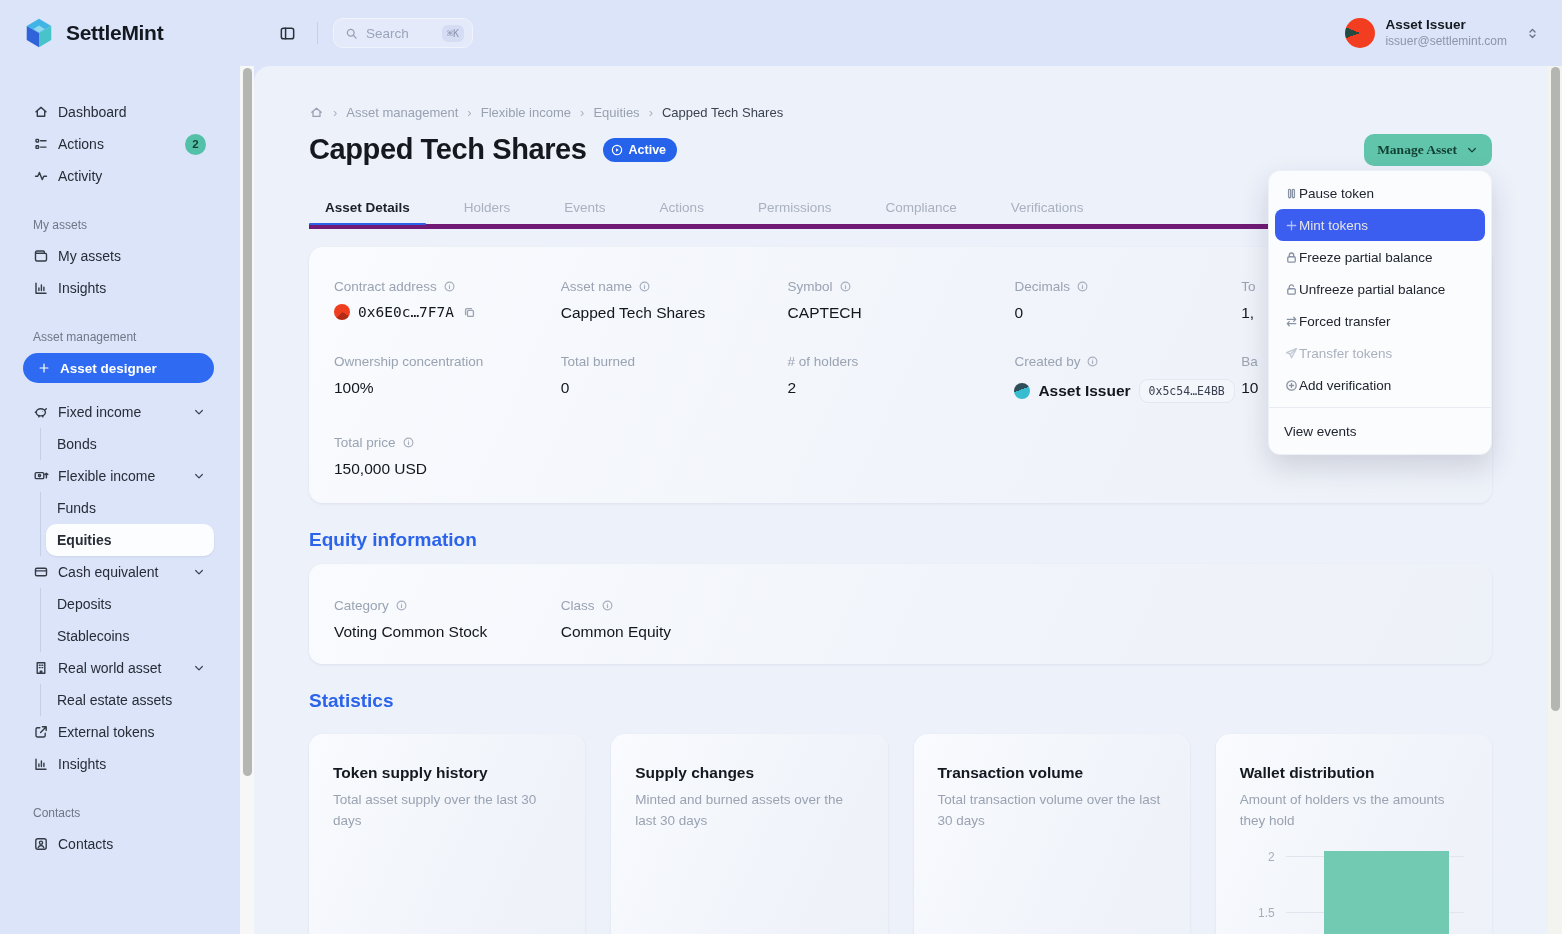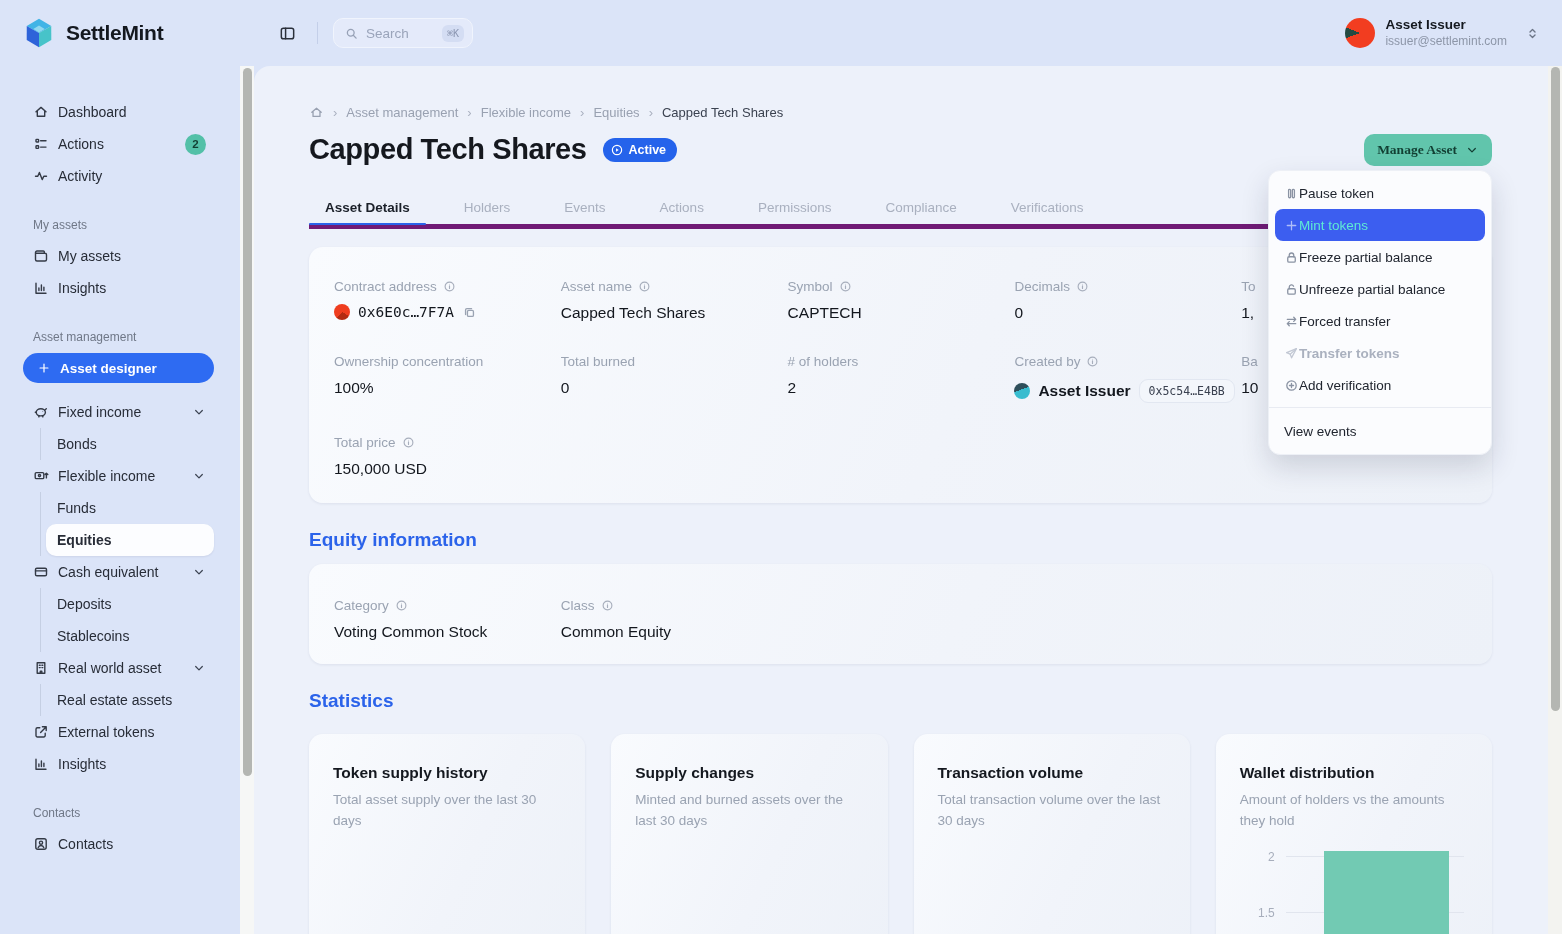--- a/index.html
+++ b/index.html
@@ -88,23 +88,23 @@
   .wchart { position:relative; margin-top:18px; height:110px; }
   .grow { position:absolute; left:0; right:4px; display:flex; align-items:center; }
   .gl { width:46px; text-align:right; padding-right:11px; font-size:12px; color:#a7aebc; }
   .gline { flex:1; height:1px; background:#e1e5ee; }
   .wbar { position:absolute; left:84px; width:125px; top:1px; bottom:-30px; background:#72cab3; }
 
   
   .menu { position:absolute; top:104px; right:56px; width:224px; background:#fbfcfe; border:1px solid #edf0f6; border-radius:12px; box-shadow:0 12px 28px rgba(23,32,64,.16); padding:6px; z-index:30; }
   .menu-item { height:32px; display:flex; align-items:center; gap:0; padding:0 9px; border-radius:8px; font-size:13.5px; color:#20252f; cursor:pointer; }
   .menu-item .m-ic { width:15px; height:15px; color:#8a93a3; flex:none; }
-  .menu-item.hl { background:#3c5ef0; color:#5eead4; }
+  .menu-item.hl { background:#3c5ef0; color:#e5e5e5; }
   .menu-item.hl .m-ic { color:#aebdf8; }
-  .menu-item.dis { color:#aab1bf; cursor:default;font-weight:bold; }
+  .menu-item.dis { color:#aab1bf; cursor:default; }
   .menu-item.dis .m-ic { color:#c2c8d4; }
   .menu-sep { height:1px; background:#e8ebf2; margin:6px -6px; }
   .menu-footer { height:34px; display:flex; align-items:center; padding:0 9px; font-size:13.5px; color:#20252f; border-radius:8px; cursor:pointer; }
 </style>
 </head>
 <body>
 
 <header class="topbar">
   <div class="logo-area">
     <svg width="34" height="34" viewBox="0 0 36 36">

